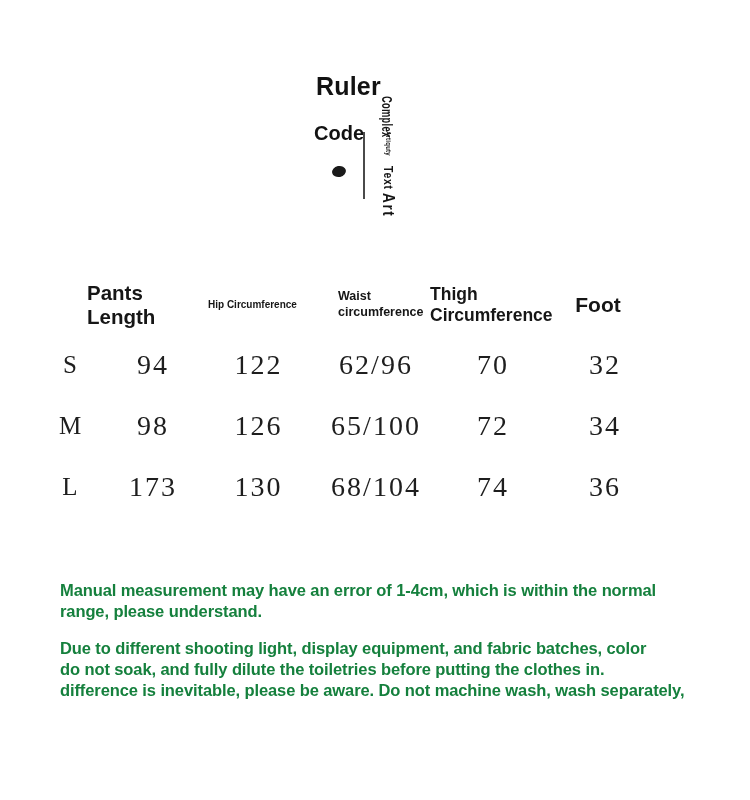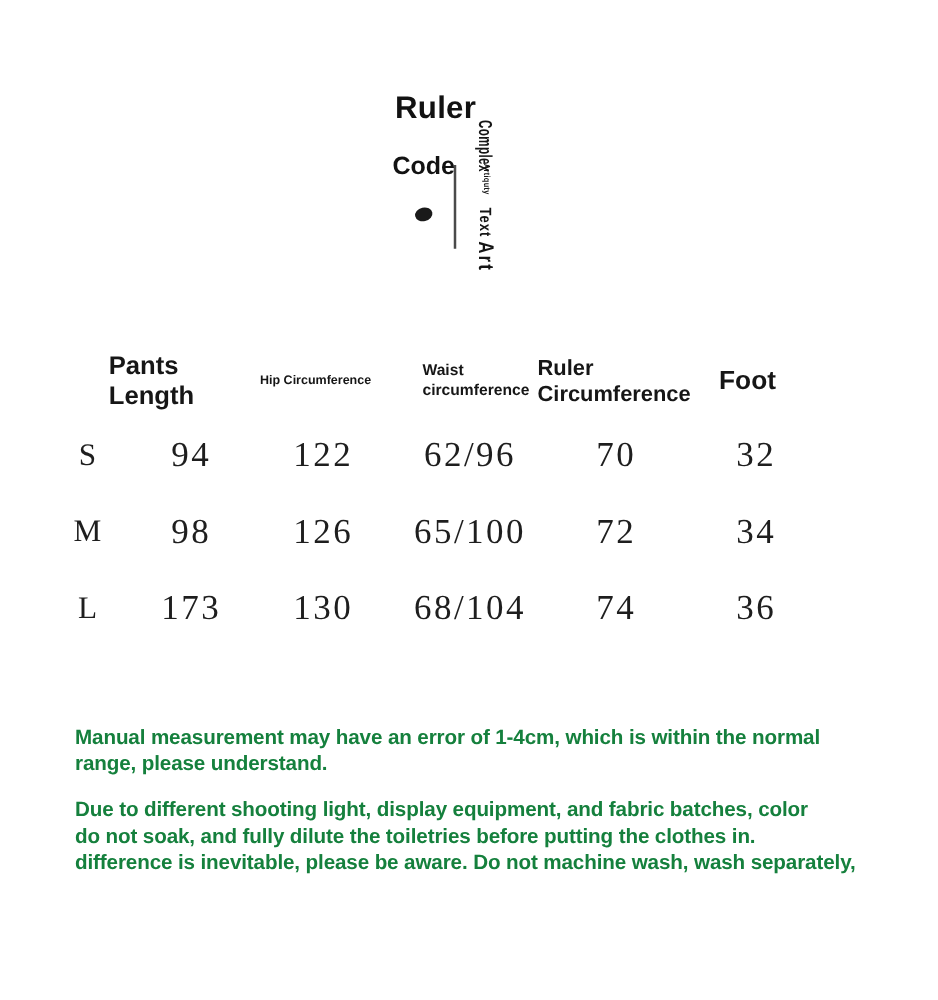--- a/index.html
+++ b/index.html
@@ -83,21 +83,21 @@
   <div class="wm wm2">Artiquty</div>
   <div class="wm wm3">Text</div>
   <div class="wm wm4">Art</div>
 
   <div class="size-table">
 
     <div class="h"></div>
     <div class="h h-pants">Pants Length</div>
     <div class="h h-hip">Hip Circumference</div>
     <div class="h h-waist">Waist circumference</div>
-    <div class="h h-thigh">Ruler Circumference</div>
+    <div class="h h-thigh">Thigh Circumference</div>
     <div class="h h-foot">Foot</div>
 
     <div class="cell cell-size">S</div>
     <div class="cell">94</div>
     <div class="cell">122</div>
     <div class="cell">62/96</div>
     <div class="cell">70</div>
     <div class="cell">32</div>
 
     <div class="cell cell-size">M</div>

